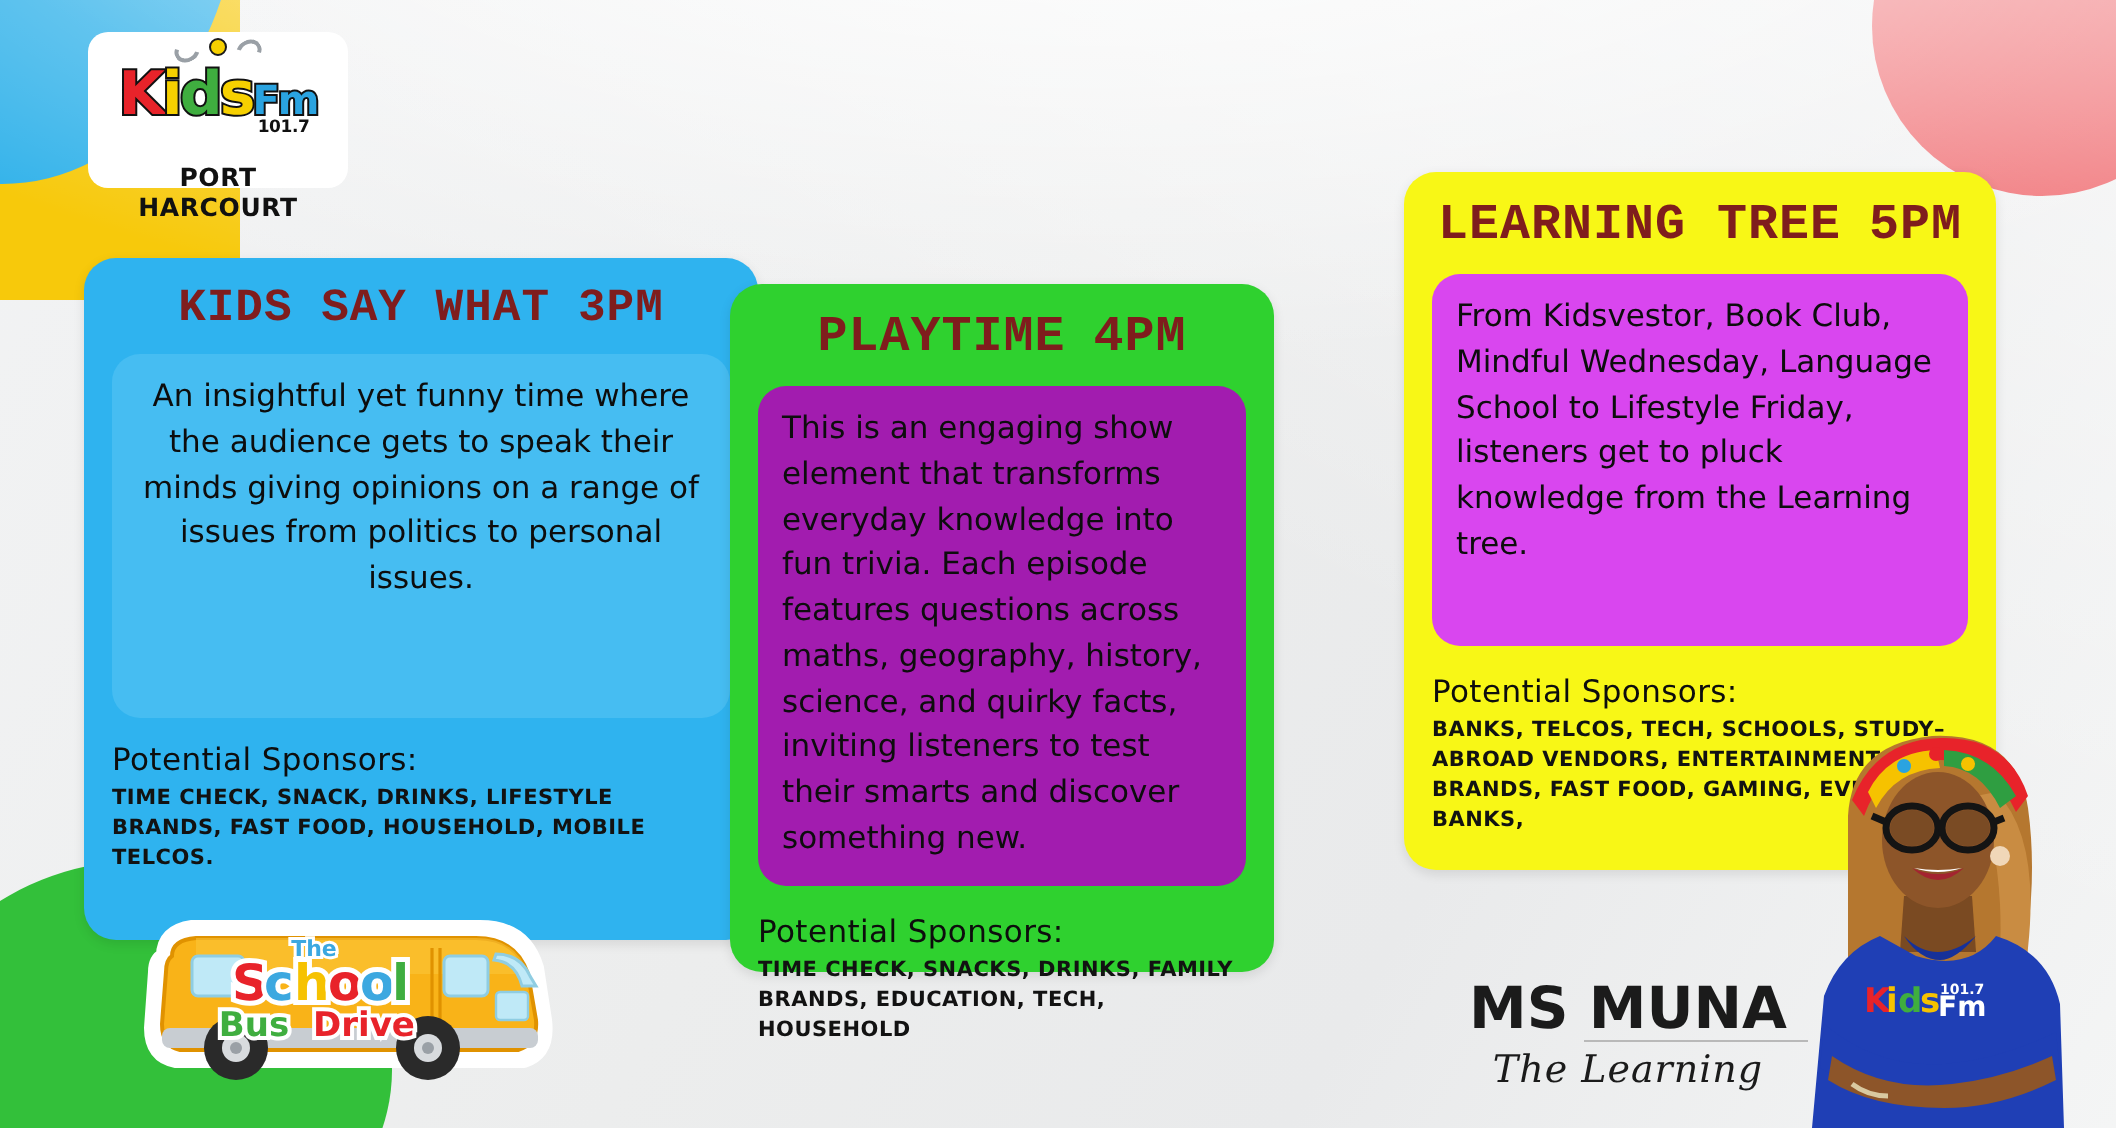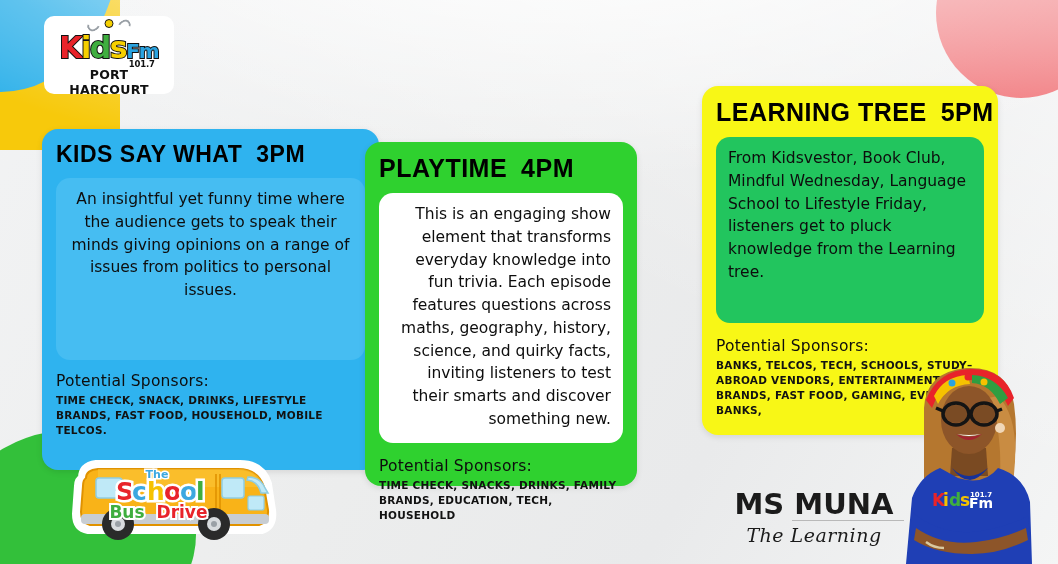--- a/index.html
+++ b/index.html
@@ -87,58 +87,59 @@
   .l-s { color: #f6d000; }
   .l-fm { color: #2aa3e0; font-size: 20px; letter-spacing: -1px; }
   .l-freq {
     position: absolute; right: 4px; top: 16px;
     font-size: 8.5px; font-weight: 900; color: #111;
     -webkit-text-stroke: 0;
     letter-spacing: -.2px;
   }
   .logo-sub {
     font-size: 12.5px; font-weight: 900; color: #111;
-    letter-spacing: .3px; margin-top: 0;
+    letter-spacing: .3px; margin-top: 15px;
   }
 
   
   .card {
     position: absolute;
     border-radius: 16px;
     padding: 12px 14px 14px 14px;
     box-shadow: 0 2px 6px rgba(0,0,0,.10);
   }
   #card-kidssaywhat { left: 42px;  top: 129px; width: 337px; height: 341px; background: #2fb3ef; }
   #card-playtime    { left: 365px; top: 142px; width: 272px; height: 344px; background: #2fd12f; }
   #card-learningtree{ left: 702px; top: 86px;  width: 296px; height: 349px; background: #f8f716; }
 
   .card-title {
-    font-family: Liberation Sans, sans-serif;
+    font-family: Liberation Mono, monospace;
     font-weight: 700;
-    color: #000000;
+    color: #7f1d1d;
+    text-align: center;
     letter-spacing: .5px;
     white-space: nowrap;
   }
   #card-kidssaywhat  .card-title { font-size: 23px; }
   #card-playtime     .card-title { font-size: 25px; }
   #card-learningtree .card-title { font-size: 25px; }
   .card-title .time { margin-left: 14px; }
 
   .desc-panel {
     margin-top: 10px;
     border-radius: 14px;
     padding: 10px 12px 12px 12px;
     font-family: "DejaVu Sans", sans-serif;
     font-size: 15.5px;
     line-height: 1.47;
     color: #0d0d0d;
   }
   #card-kidssaywhat  .desc-panel { background: #46bdf2; min-height: 182px; text-align: center; }
-  #card-playtime     .desc-panel { background: #ffffff; min-height: 228px; text-align: right; }
-  #card-learningtree .desc-panel { background: #22c55e; min-height: 186px; }
+  #card-playtime     .desc-panel { background: #a21caf; min-height: 228px; }
+  #card-learningtree .desc-panel { background: #d946ef; min-height: 186px; }
 
   .sponsors { margin-top: 12px; }
   .sponsors-head {
     font-family: "DejaVu Sans", sans-serif;
     font-weight: 400;
     font-size: 15.5px;
     color: #0d0d0d;
     letter-spacing: .2px;
     margin-bottom: 3px;
   }

